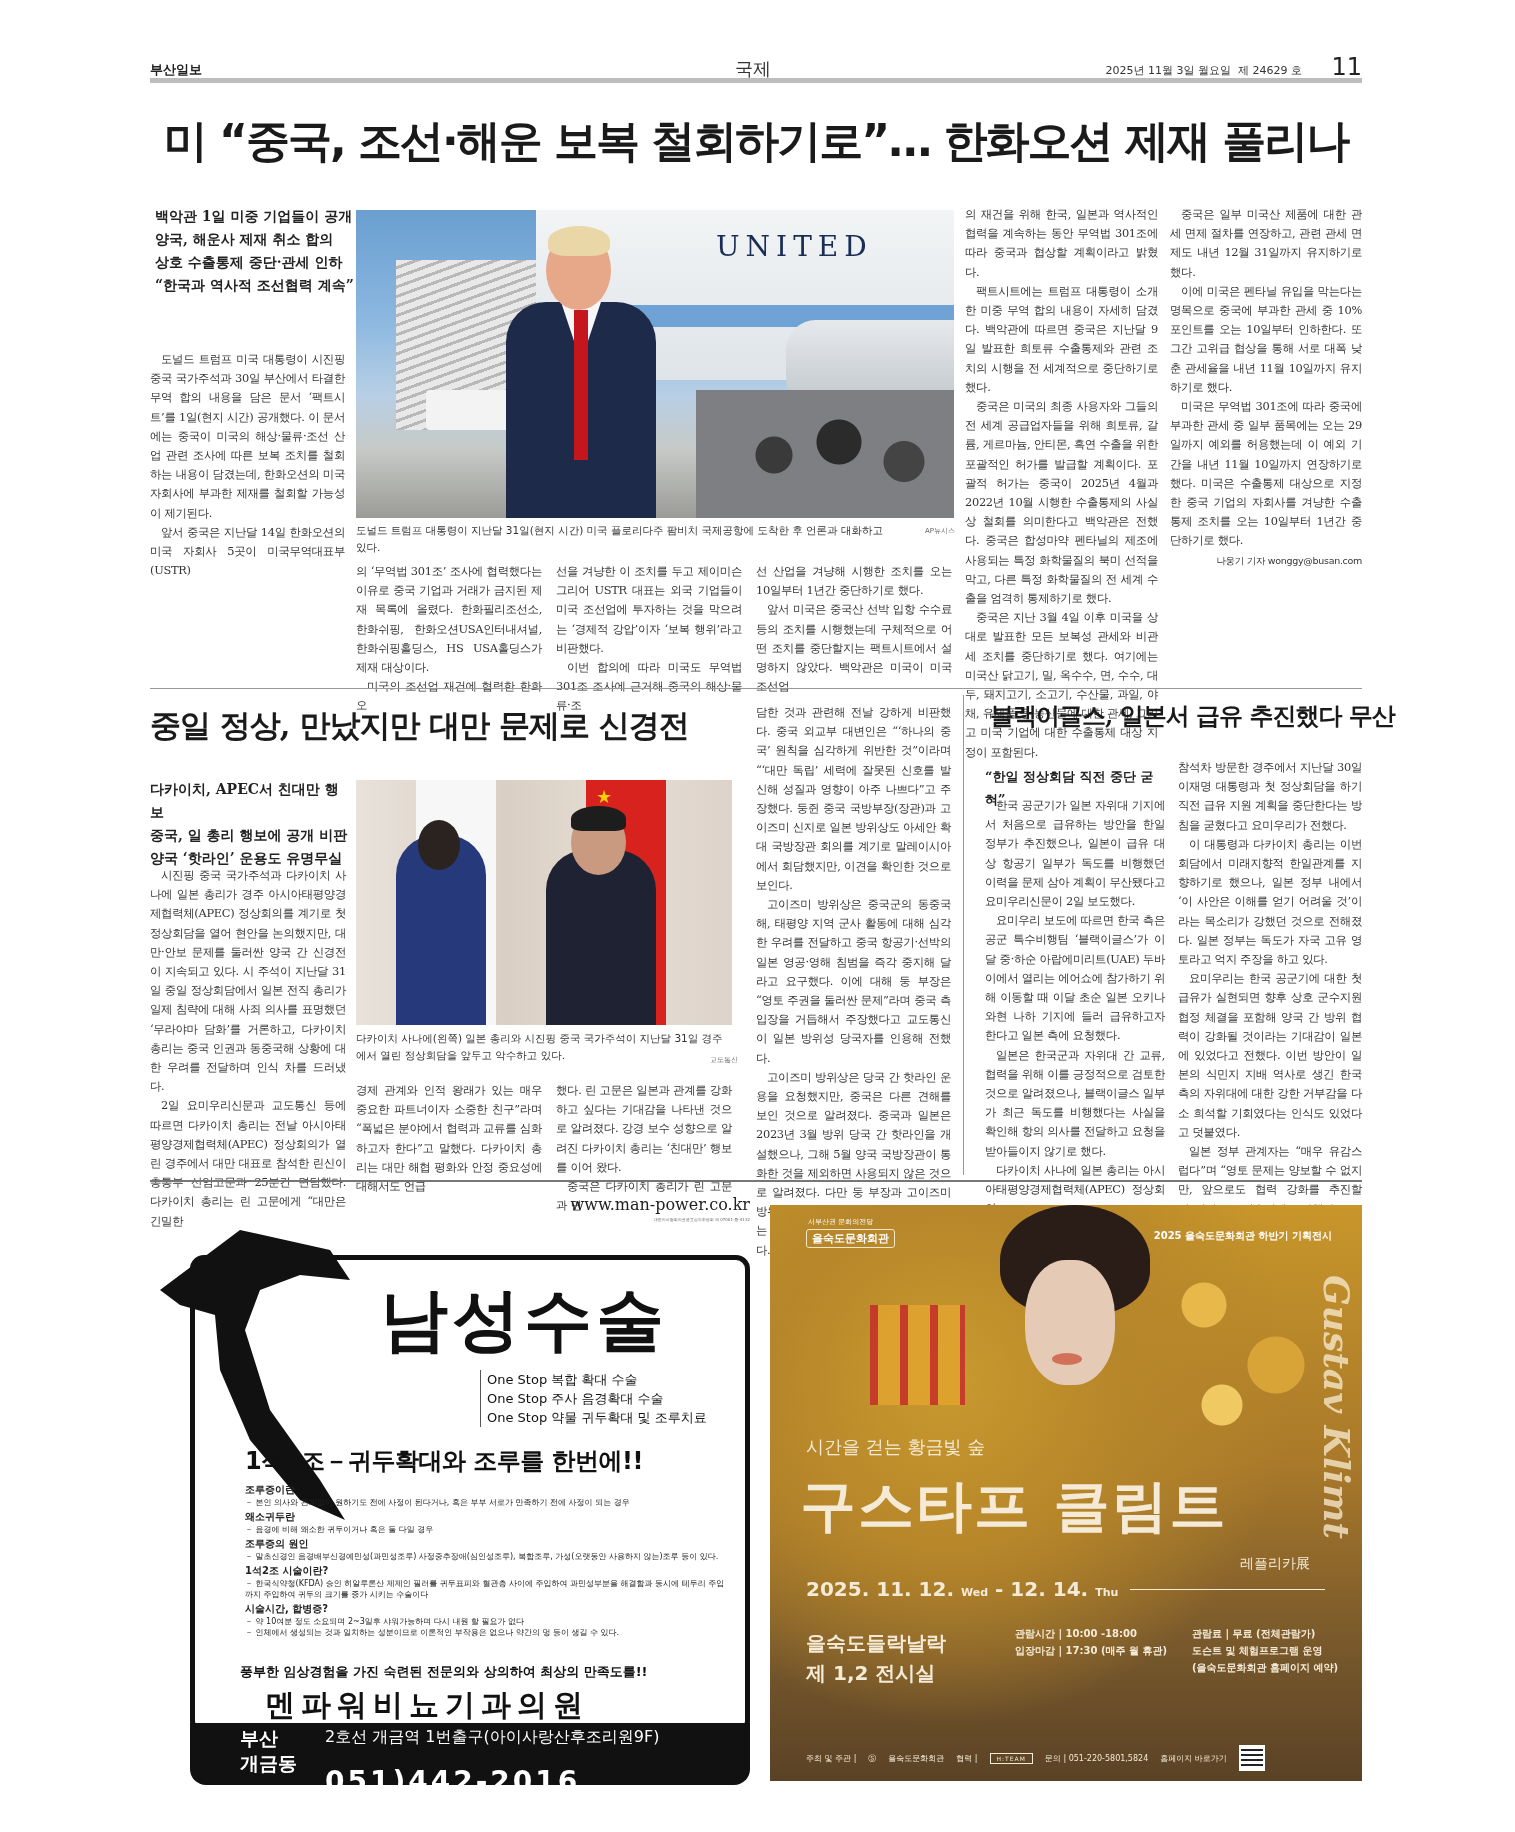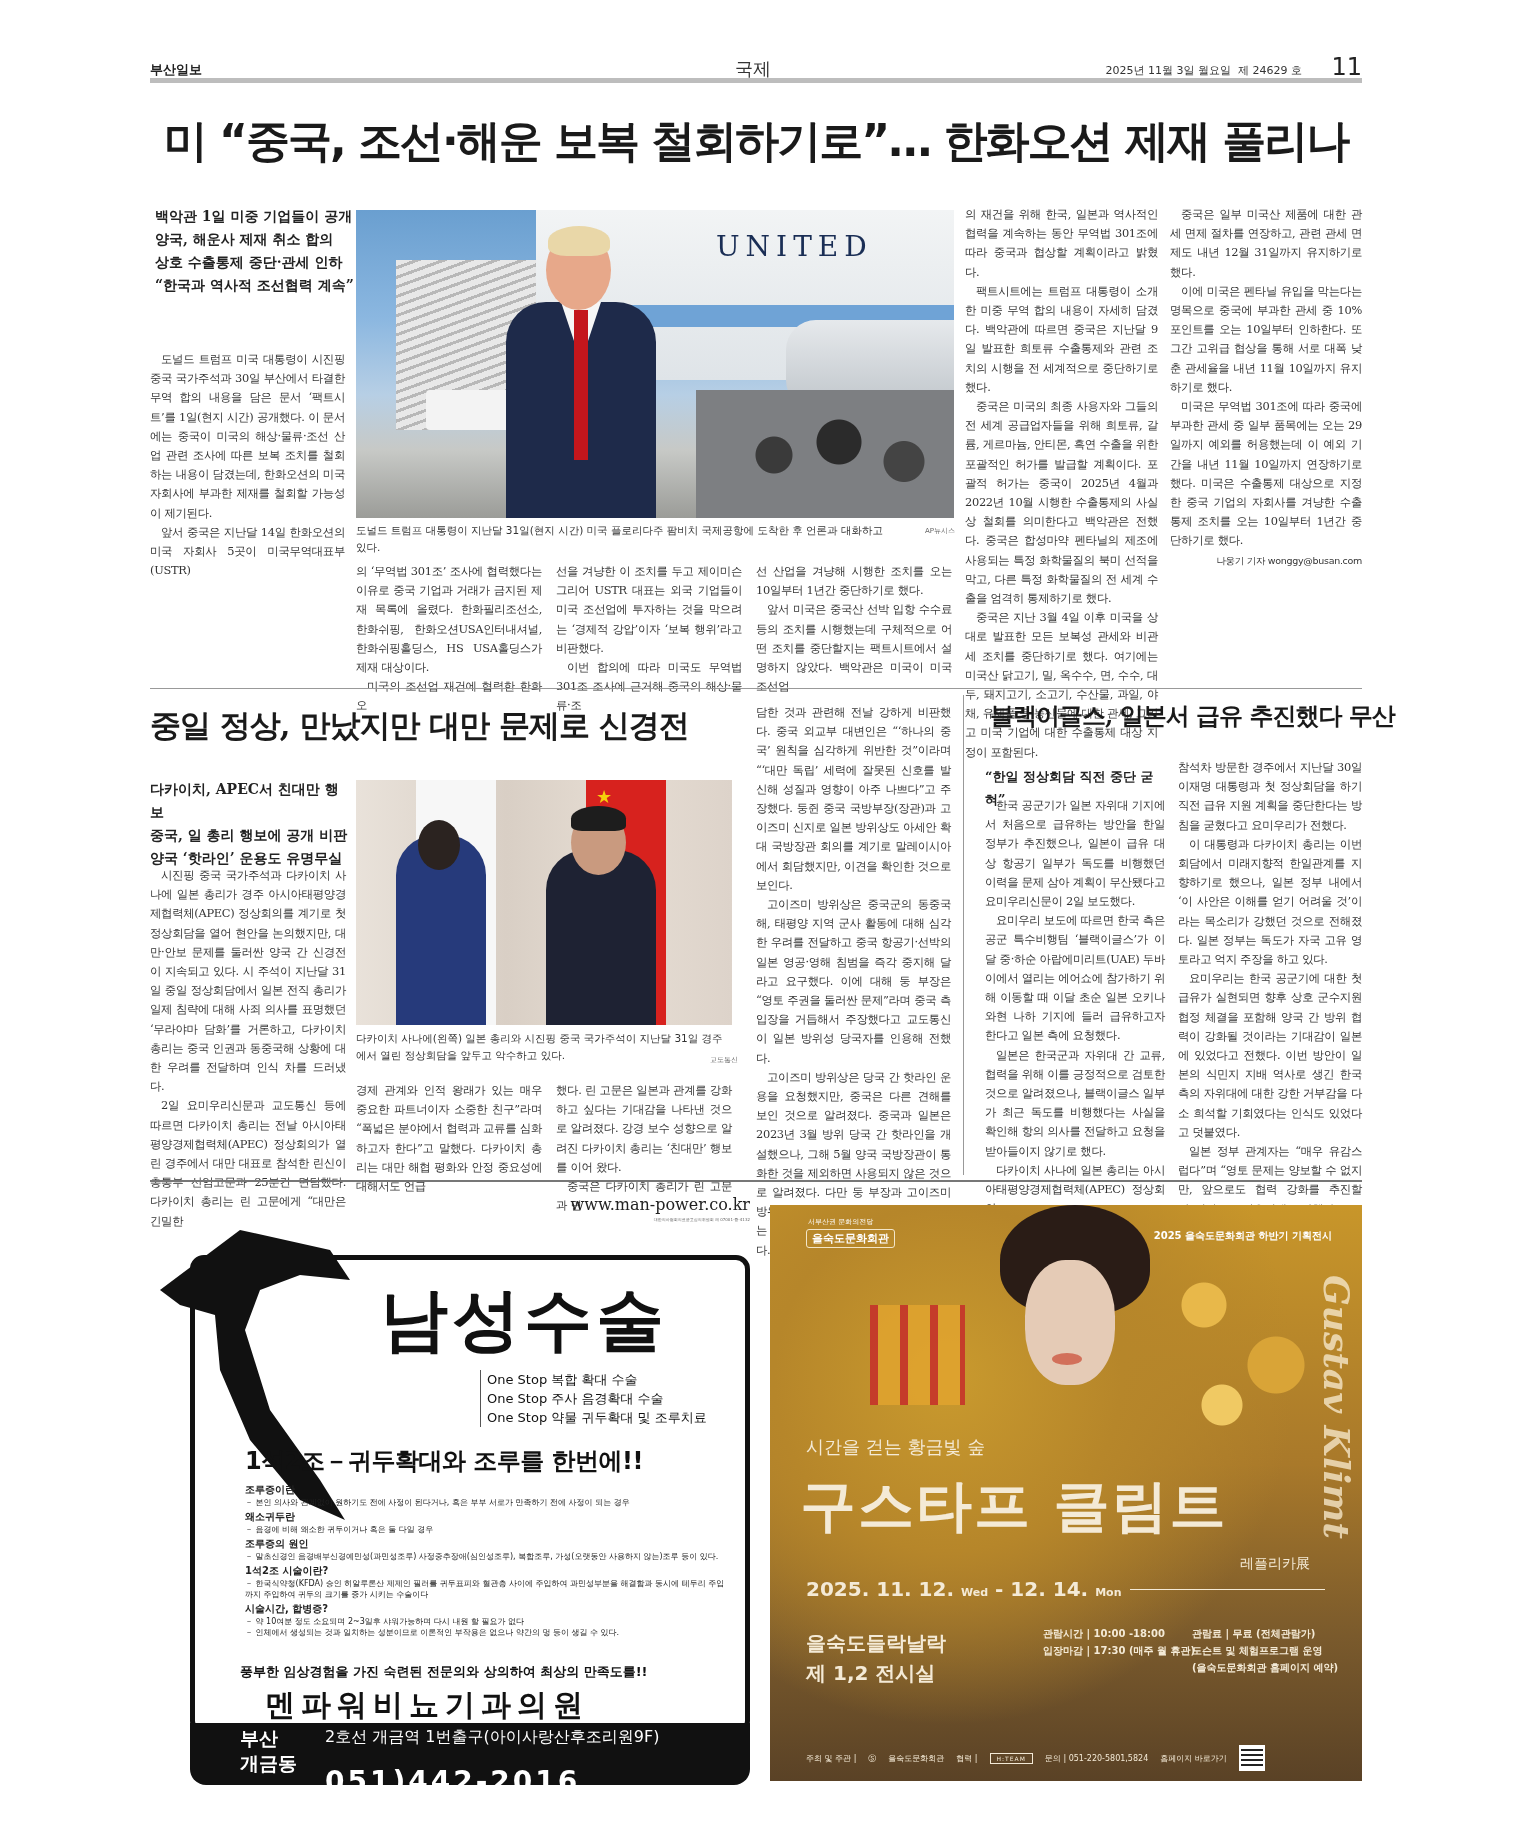--- a/index.html
+++ b/index.html
@@ -84,21 +84,21 @@
   .ad2-org { position: absolute; left: 36px; top: 24px; padding: 1px 5px; font-family: "DejaVu Sans", sans-serif; font-weight: bold; font-size: 11px; color: #fff; border: 1px solid #f3e6c9; border-radius: 3px; }
   .ad2-series { position: absolute; right: 30px; top: 24px; font-family: "DejaVu Sans", sans-serif; font-weight: bold; font-size: 10px; color: #fff; }
   .ad2-vert { position: absolute; right: 4px; top: 70px; writing-mode: vertical-rl; font-family: "DejaVu Serif", serif; font-style: italic; font-weight: bold; font-size: 36px; color: rgba(245,230,200,0.8); }
   .ad2-tag { position: absolute; left: 36px; top: 230px; font-family: "DejaVu Serif", serif; font-size: 18px; color: #f4ead6; }
   .ad2-title { position: absolute; left: 30px; top: 264px; font-family: "DejaVu Serif", serif; font-weight: bold; font-size: 56px; color: #f4ead6; letter-spacing: 2px; }
   .ad2-replica { position: absolute; right: 52px; top: 350px; font-family: "DejaVu Serif", serif; font-size: 14px; color: #f4ead6; }
   .ad2-dates { position: absolute; left: 36px; top: 372px; font-family: "DejaVu Sans", sans-serif; font-weight: bold; font-size: 20px; color: #f4ead6; }
   .ad2-dates small { font-size: 11px; }
   .ad2-line { position: absolute; left: 360px; top: 384px; width: 195px; height: 1px; background: #f4ead6; }
   .ad2-venue { position: absolute; left: 36px; top: 423px; font-family: "DejaVu Sans", sans-serif; font-weight: bold; font-size: 20px; line-height: 30px; color: #f4ead6; }
-  .ad2-hours { position: absolute; left: 245px; top: 420px; font-family: "DejaVu Sans", sans-serif; font-weight: bold; font-size: 10px; line-height: 17px; color: #f4ead6; margin-left: 28px; }
+  .ad2-hours { position: absolute; left: 245px; top: 420px; font-family: "DejaVu Sans", sans-serif; font-weight: bold; font-size: 10px; line-height: 17px; color: #f4ead6; }
   .ad2-fee { position: absolute; left: 422px; top: 420px; font-family: "DejaVu Sans", sans-serif; font-weight: bold; font-size: 10px; line-height: 17px; color: #f4ead6; }
   .ad2-footer { position: absolute; left: 36px; top: 540px; width: 520px; font-family: "DejaVu Sans", sans-serif; font-size: 8px; color: #f4ead6; display: flex; align-items: center; gap: 12px; }
   .ad2-footer .box { border: 1px solid #f4ead6; padding: 1px 6px; letter-spacing: 1px; font-size: 6px; }
   .ad2-qr { width: 26px; height: 26px; background: repeating-linear-gradient(0deg,#fff 0 3px,#222 3px 5px), #fff; border: 2px solid #fff; }
 </style>
 </head>
 <body>
 
 <div class="masthead">
   <span class="mh-paper">부산일보</span>
@@ -274,21 +274,21 @@
   <div class="ad2-org-small">서부산권 문화의전당</div>
   <div class="ad2-org">을숙도문화회관</div>
   <div class="ad2-series">2025 을숙도문화회관 하반기 기획전시</div>
   <div class="ad2-vert">Gustav Klimt</div>
   <div class="ad2-tag">시간을 걷는 황금빛 숲</div>
   <div class="ad2-title">구스타프 클림트</div>
   <div class="ad2-replica">레플리카展</div>
   <div class="ad2-dates">
     <span>2025. 11. 12.</span>
     <small>Wed</small><span> - </span><span>12. 14.</span>
-    <small>Mon</small>
+    <small>Thu</small>
   </div>
   <div class="ad2-line"></div>
   <div class="ad2-venue">
     <div>을숙도들락날락</div>
     <div>제 1,2 전시실</div>
   </div>
   <div class="ad2-hours">
     <div>관람시간 | 10:00 -18:00</div>
     <div>입장마감 | 17:30 (매주 월 휴관)</div>
   </div>

